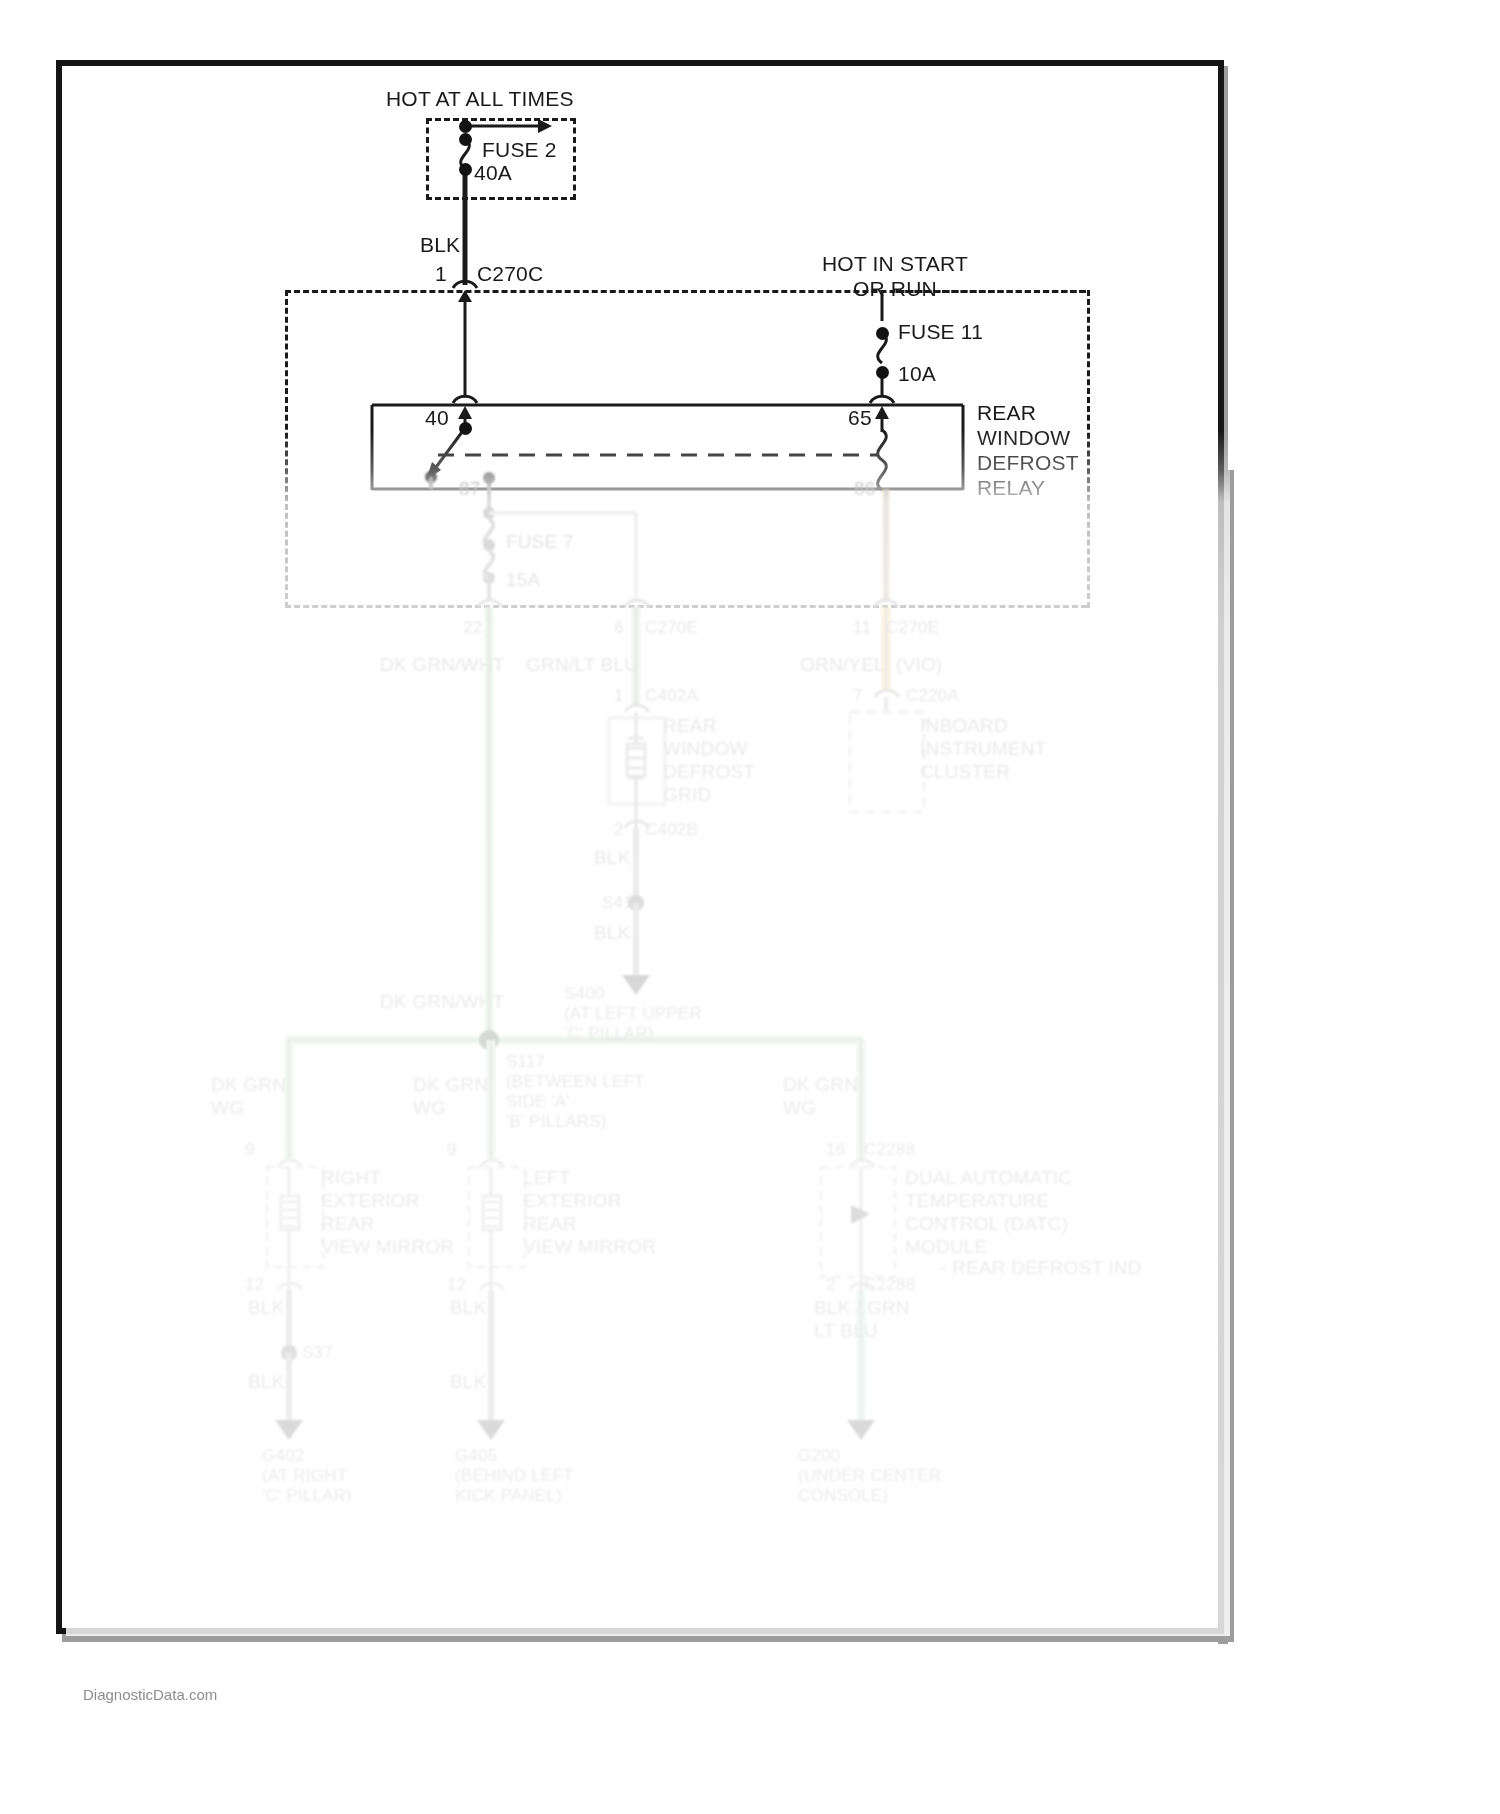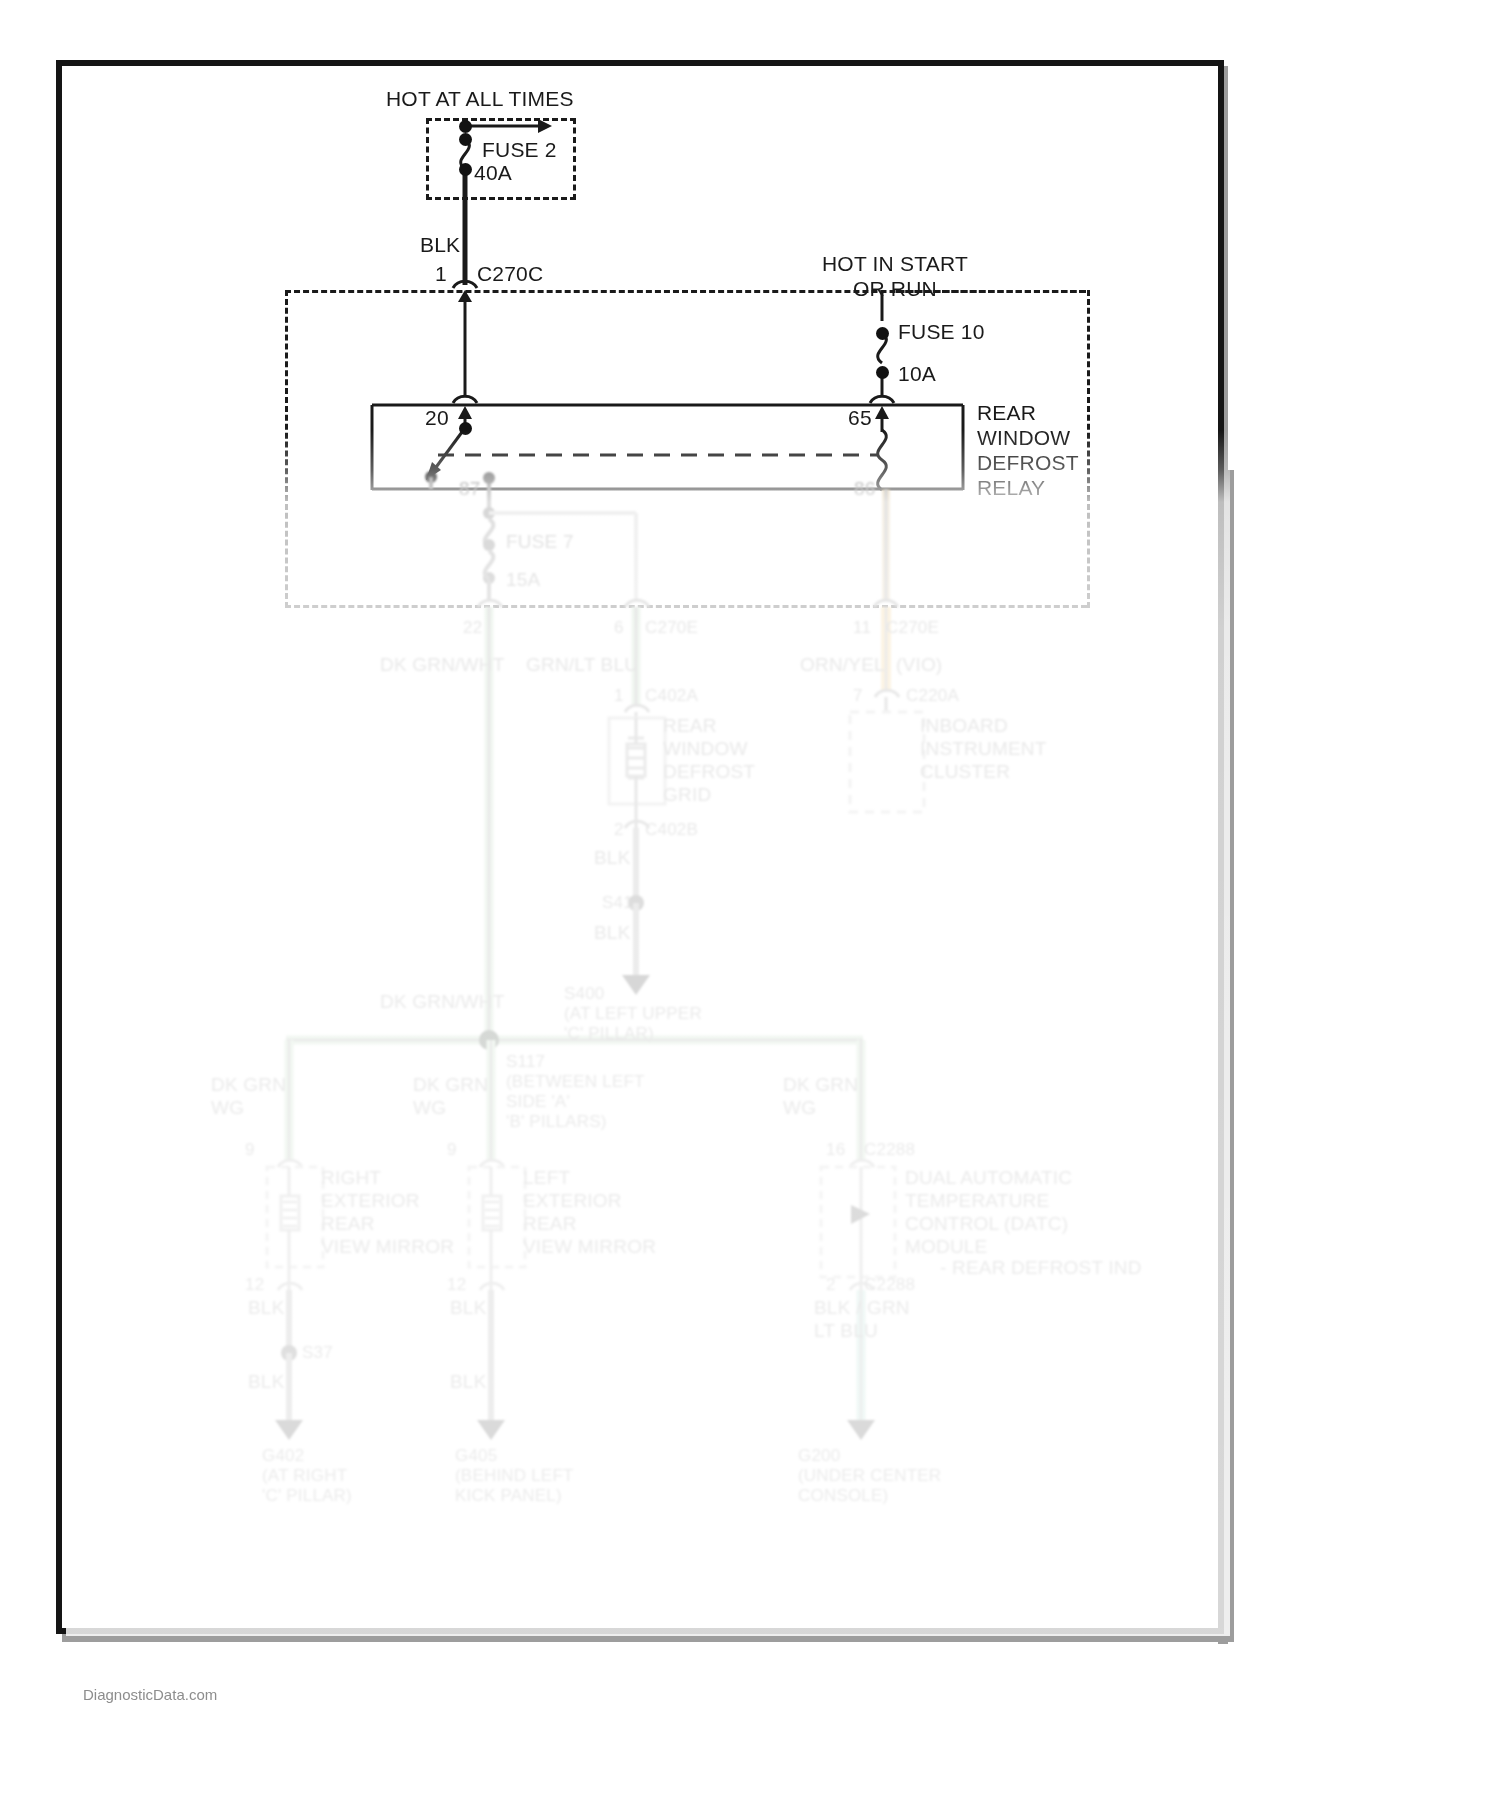--- a/index.html
+++ b/index.html
@@ -102,21 +102,21 @@
 
 
     <svg class="ov">
       <line x1="874" y1="290" x2="874" y2="321" stroke="#1a1a1a" stroke-width="3"></line>
       <path d="M874,333 C 889,344 859,352 874,363" stroke="#1a1a1a" stroke-width="3" fill="none"></path>
       <line x1="874" y1="369" x2="874" y2="397" stroke="#1a1a1a" stroke-width="3"></line>
       <path d="M862,403 C 867,394 881,394 886,403" stroke="#1a1a1a" stroke-width="3" fill="none"></path>
     </svg>
     <div class="dot" style="left:868px;top:327px;"></div>
     <div class="dot" style="left:868px;top:366px;"></div>
-    <div class="txt" style="left:890px;top:319px;">FUSE 10</div>
+    <div class="txt" style="left:890px;top:319px;">FUSE 11</div>
     <div class="txt" style="left:890px;top:361px;">10A</div>
 
     <svg class="ov">
 
       <line x1="364" y1="405" x2="955" y2="405" stroke="#1a1a1a" stroke-width="3"></line>
 
       <line x1="364" y1="405" x2="364" y2="490" stroke="#1a1a1a" stroke-width="3"></line>
 
       <line x1="955" y1="405" x2="955" y2="490" stroke="#1a1a1a" stroke-width="3"></line>
 
@@ -130,21 +130,21 @@
 
       <line x1="874" y1="432" x2="874" y2="412" stroke="#1a1a1a" stroke-width="3"></line>
       <polygon points="867,419 874,406 881,419" fill="#1a1a1a"></polygon>
 
       <path d="M874,430 C 889,440 859,450 874,460 C 889,470 859,480 874,490" stroke="#1a1a1a" stroke-width="3" fill="none"></path>
 
       <line x1="430" y1="455" x2="870" y2="455" stroke="#1a1a1a" stroke-width="3" stroke-dasharray="16 11"></line>
     </svg>
 
     <div class="dot" style="left:451px;top:422px;"></div>
-    <div class="txt" style="left:417px;top:405px;">20</div>
+    <div class="txt" style="left:417px;top:405px;">40</div>
     <div class="txt" style="left:840px;top:405px;">65</div>
     <div class="txt" style="left:969px;top:400px;">REAR
 WINDOW
 DEFROST
 RELAY</div>
 
     <div id="blurlayer">
 
       <svg class="ov">
 

